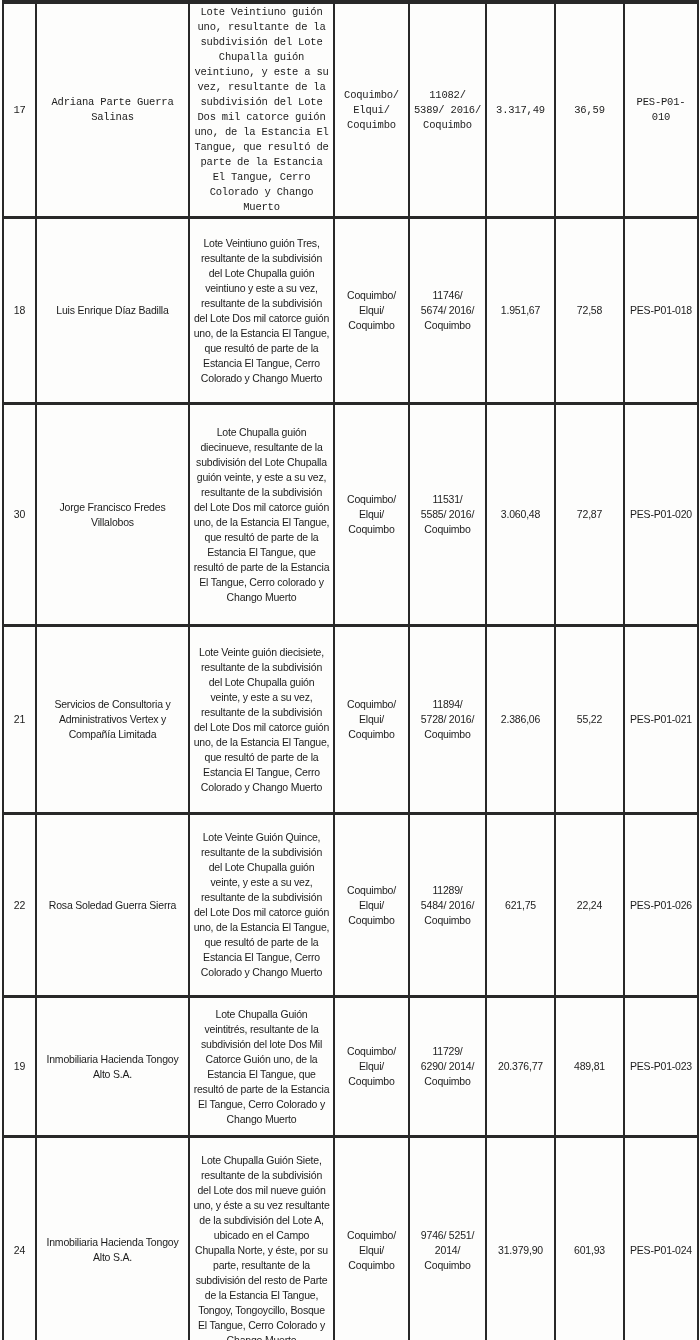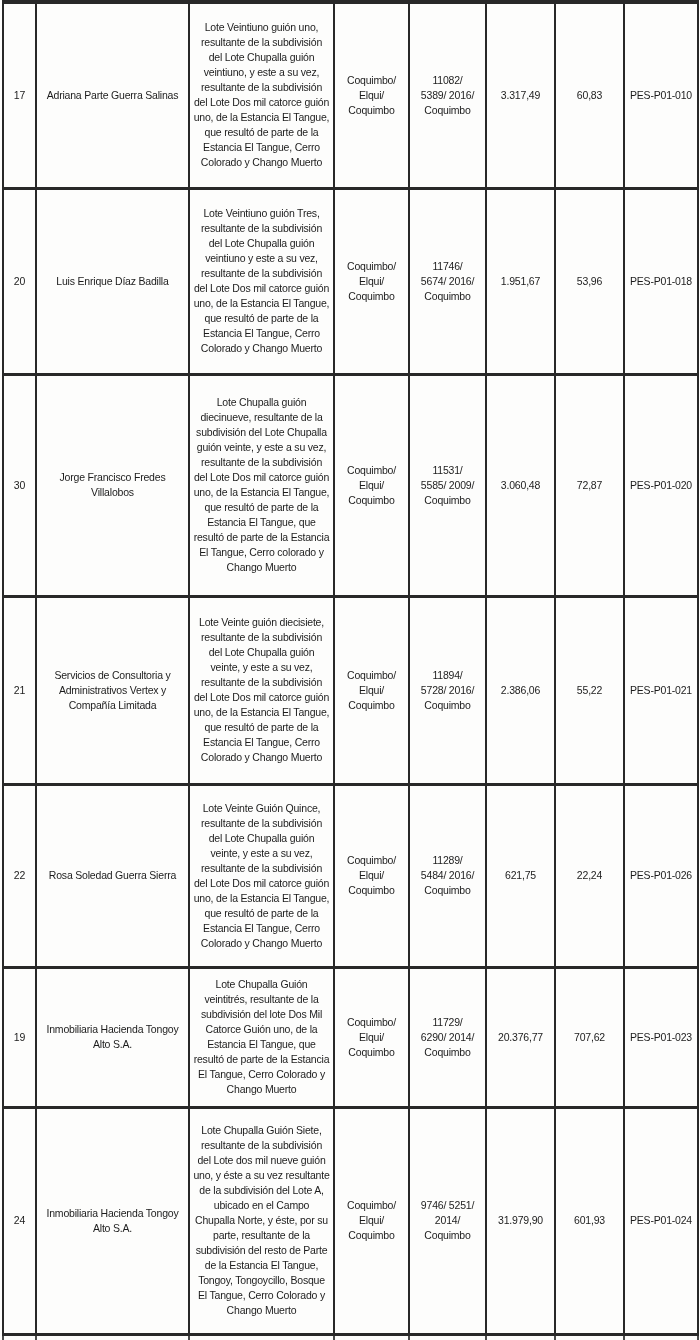--- a/index.html
+++ b/index.html
@@ -24,21 +24,21 @@
     border-top-width: 3px;
     border-bottom-width: 3px;
     text-align: center;
     vertical-align: middle;
     padding: 1px 3px;
     font-size: 10.5px;
     letter-spacing: -0.2px;
     line-height: 15px;
     overflow: hidden;
   }
-  tr:first-child td { border-top-width: 4px; }
+  tr:first-child td { border-top-width: 4px; font-family: Liberation Mono, monospace; }
   .pre { white-space: pre-line; }
   .r17 { height: 186px; }
   .r18 { height: 186px; }
   .r20 { height: 222px; }
   .r21 { height: 188px; }
   .r22 { height: 183px; }
   .r23 { height: 140px; }
   .r24 { height: 227px; }
   .sliver { height: 40px; }
   .sliver td { border-color: #4a4a4a; border-top-width: 3px; }
@@ -63,46 +63,46 @@
         <td>17</td>
         <td>Adriana Parte Guerra Salinas</td>
         <td>Lote Veintiuno guión uno, resultante de la subdivisión del Lote Chupalla guión veintiuno, y este a su vez, resultante de la subdivisión del Lote Dos mil catorce guión uno, de la Estancia El Tangue, que resultó de parte de la Estancia El Tangue, Cerro Colorado y Chango Muerto</td>
         <td class="pre">Coquimbo/
 Elqui/
 Coquimbo</td>
         <td class="pre">11082/
 5389/ 2016/
 Coquimbo</td>
         <td>3.317,49</td>
-        <td>60,83</td>
+        <td>36,59</td>
         <td>PES-P01-010</td>
       </tr>
       <tr class="r18">
-        <td>20</td>
+        <td>18</td>
         <td>Luis Enrique Díaz Badilla</td>
         <td>Lote Veintiuno guión Tres, resultante de la subdivisión del Lote Chupalla guión veintiuno y este a su vez, resultante de la subdivisión del Lote Dos mil catorce guión uno, de la Estancia El Tangue, que resultó de parte de la Estancia El Tangue, Cerro Colorado y Chango Muerto</td>
         <td class="pre">Coquimbo/
 Elqui/
 Coquimbo</td>
         <td class="pre">11746/
 5674/ 2016/
 Coquimbo</td>
         <td>1.951,67</td>
-        <td>53,96</td>
+        <td>72,58</td>
         <td>PES-P01-018</td>
       </tr>
       <tr class="r20">
         <td>30</td>
         <td>Jorge Francisco Fredes Villalobos</td>
         <td>Lote Chupalla guión diecinueve, resultante de la subdivisión del Lote Chupalla guión veinte, y este a su vez, resultante de la subdivisión del Lote Dos mil catorce guión uno, de la Estancia El Tangue, que resultó de parte de la Estancia El Tangue, que resultó de parte de la Estancia El Tangue, Cerro colorado y Chango Muerto</td>
         <td class="pre">Coquimbo/
 Elqui/
 Coquimbo</td>
         <td class="pre">11531/
-5585/ 2009/
+5585/ 2016/
 Coquimbo</td>
         <td>3.060,48</td>
         <td>72,87</td>
         <td>PES-P01-020</td>
       </tr>
       <tr class="r21">
         <td>21</td>
         <td>Servicios de Consultoria y Administrativos Vertex y Compañía Limitada</td>
         <td>Lote Veinte guión diecisiete, resultante de la subdivisión del Lote Chupalla guión veinte, y este a su vez, resultante de la subdivisión del Lote Dos mil catorce guión uno, de la Estancia El Tangue, que resultó de parte de la Estancia El Tangue, Cerro Colorado y Chango Muerto</td>
         <td class="pre">Coquimbo/
@@ -133,21 +133,21 @@
         <td>19</td>
         <td>Inmobiliaria Hacienda Tongoy Alto S.A.</td>
         <td>Lote Chupalla Guión veintitrés, resultante de la subdivisión del lote Dos Mil Catorce Guión uno, de la Estancia El Tangue, que resultó de parte de la Estancia El Tangue, Cerro Colorado y Chango Muerto</td>
         <td class="pre">Coquimbo/
 Elqui/
 Coquimbo</td>
         <td class="pre">11729/
 6290/ 2014/
 Coquimbo</td>
         <td>20.376,77</td>
-        <td>707,62</td>
+        <td>489,81</td>
         <td>PES-P01-023</td>
       </tr>
       <tr class="r24">
         <td>24</td>
         <td>Inmobiliaria Hacienda Tongoy Alto S.A.</td>
         <td>Lote Chupalla Guión Siete, resultante de la subdivisión del Lote dos mil nueve guión uno, y éste a su vez resultante de la subdivisión del Lote A, ubicado en el Campo Chupalla Norte, y éste, por su parte, resultante de la subdivisión del resto de Parte de la Estancia El Tangue, Tongoy, Tongoycillo, Bosque El Tangue, Cerro Colorado y Chango Muerto</td>
         <td class="pre">Coquimbo/
 Elqui/
 Coquimbo</td>
         <td class="pre">9746/ 5251/

